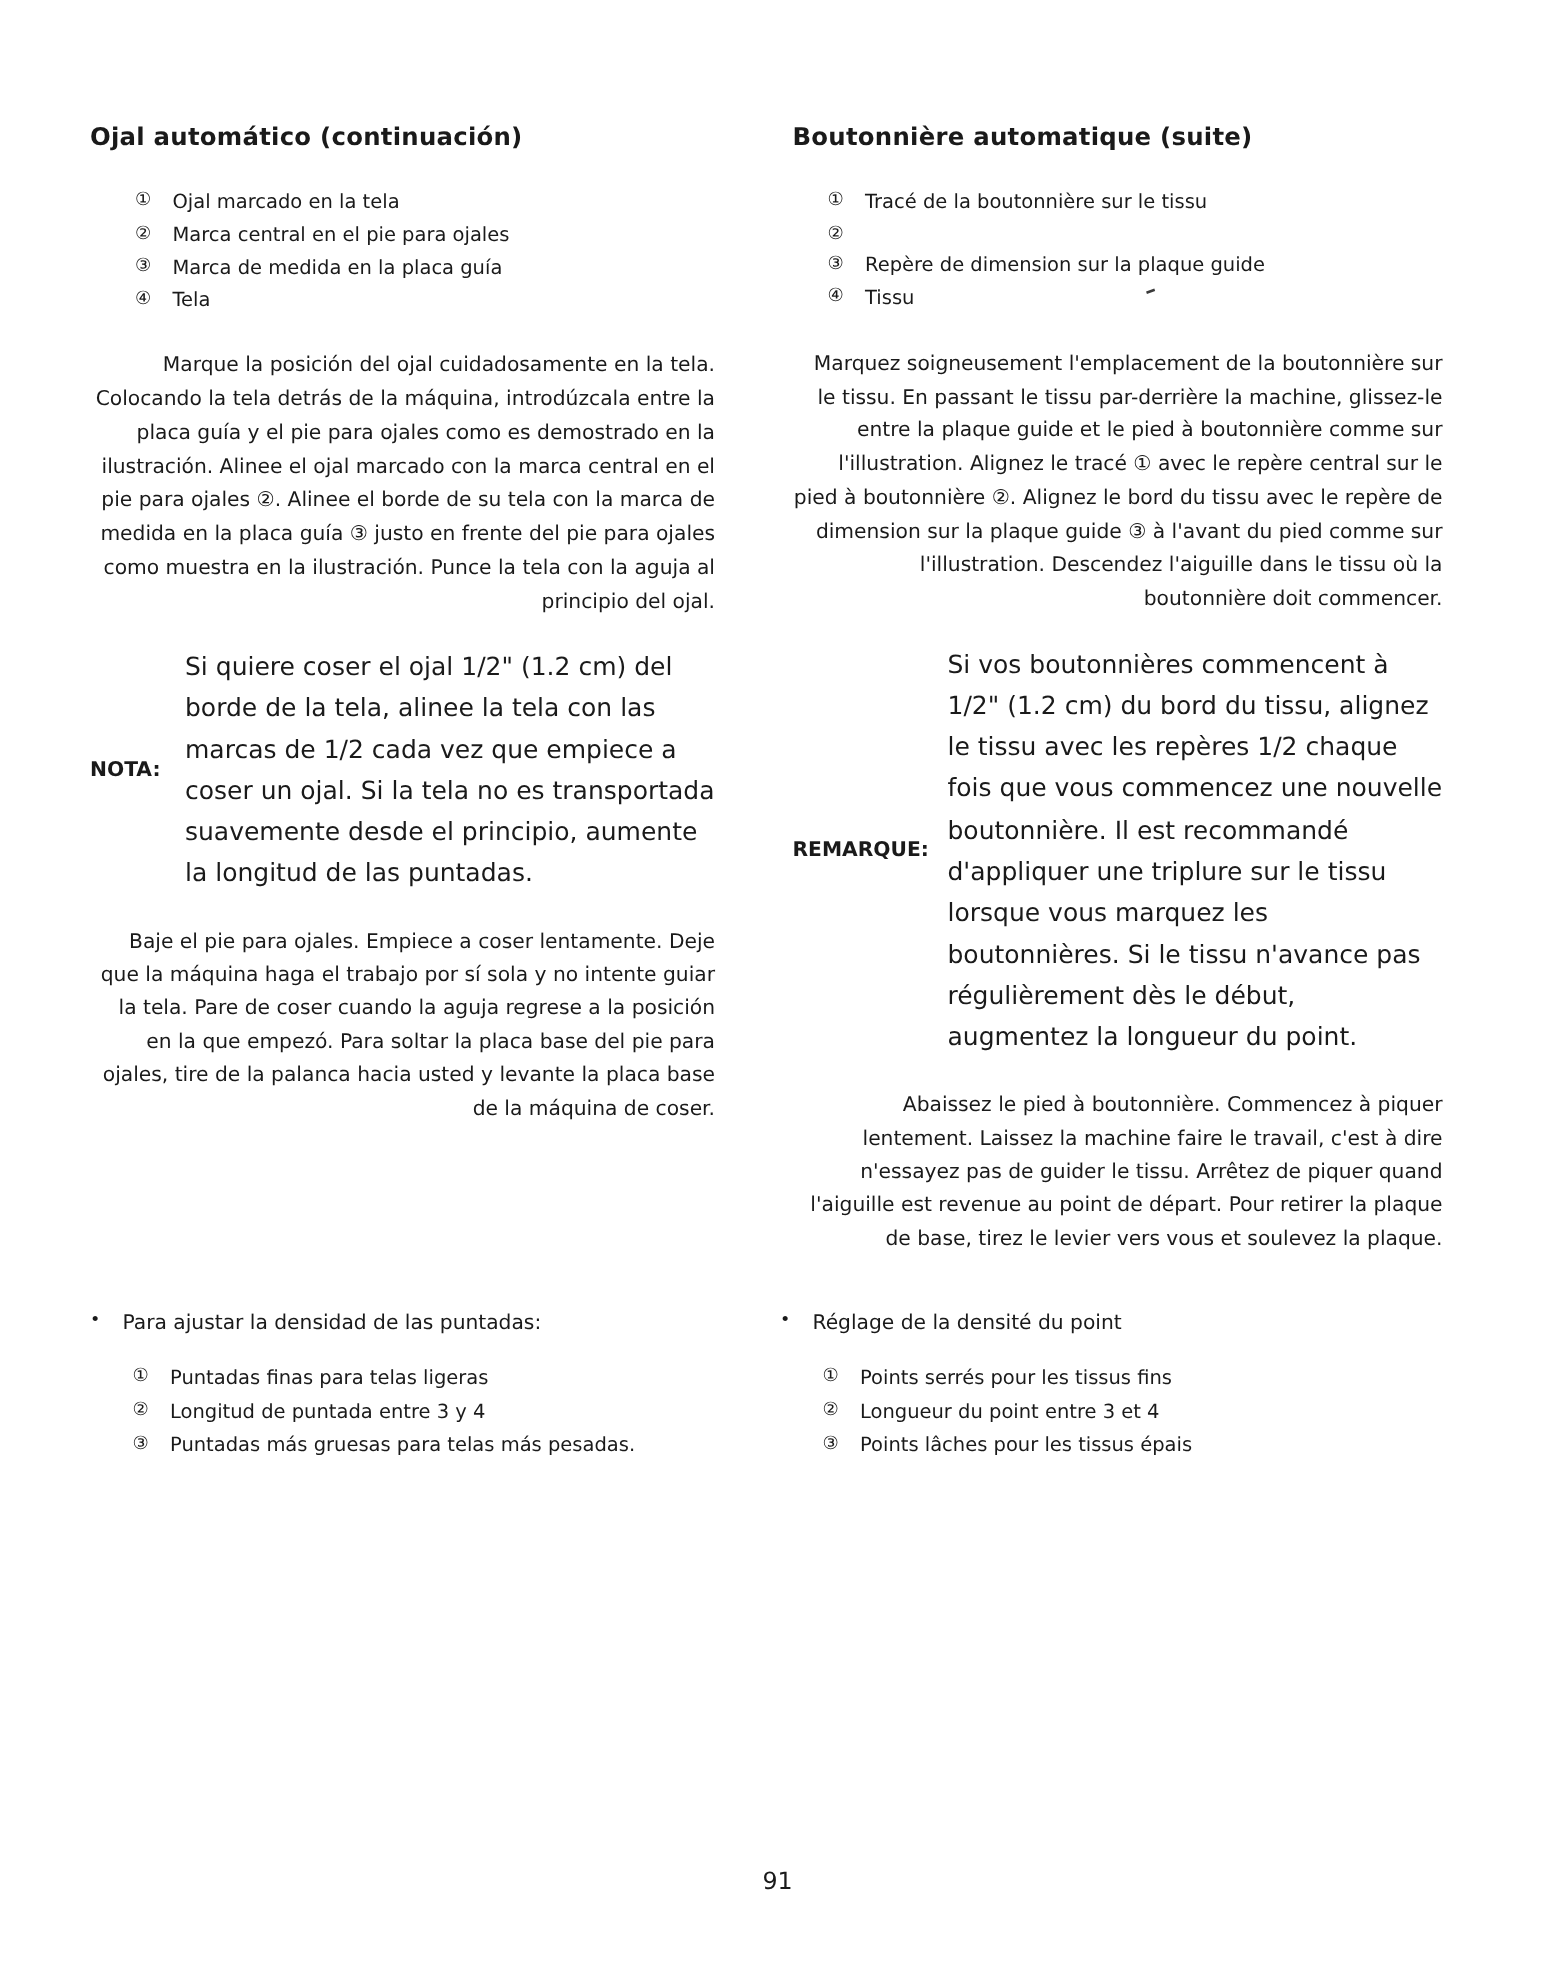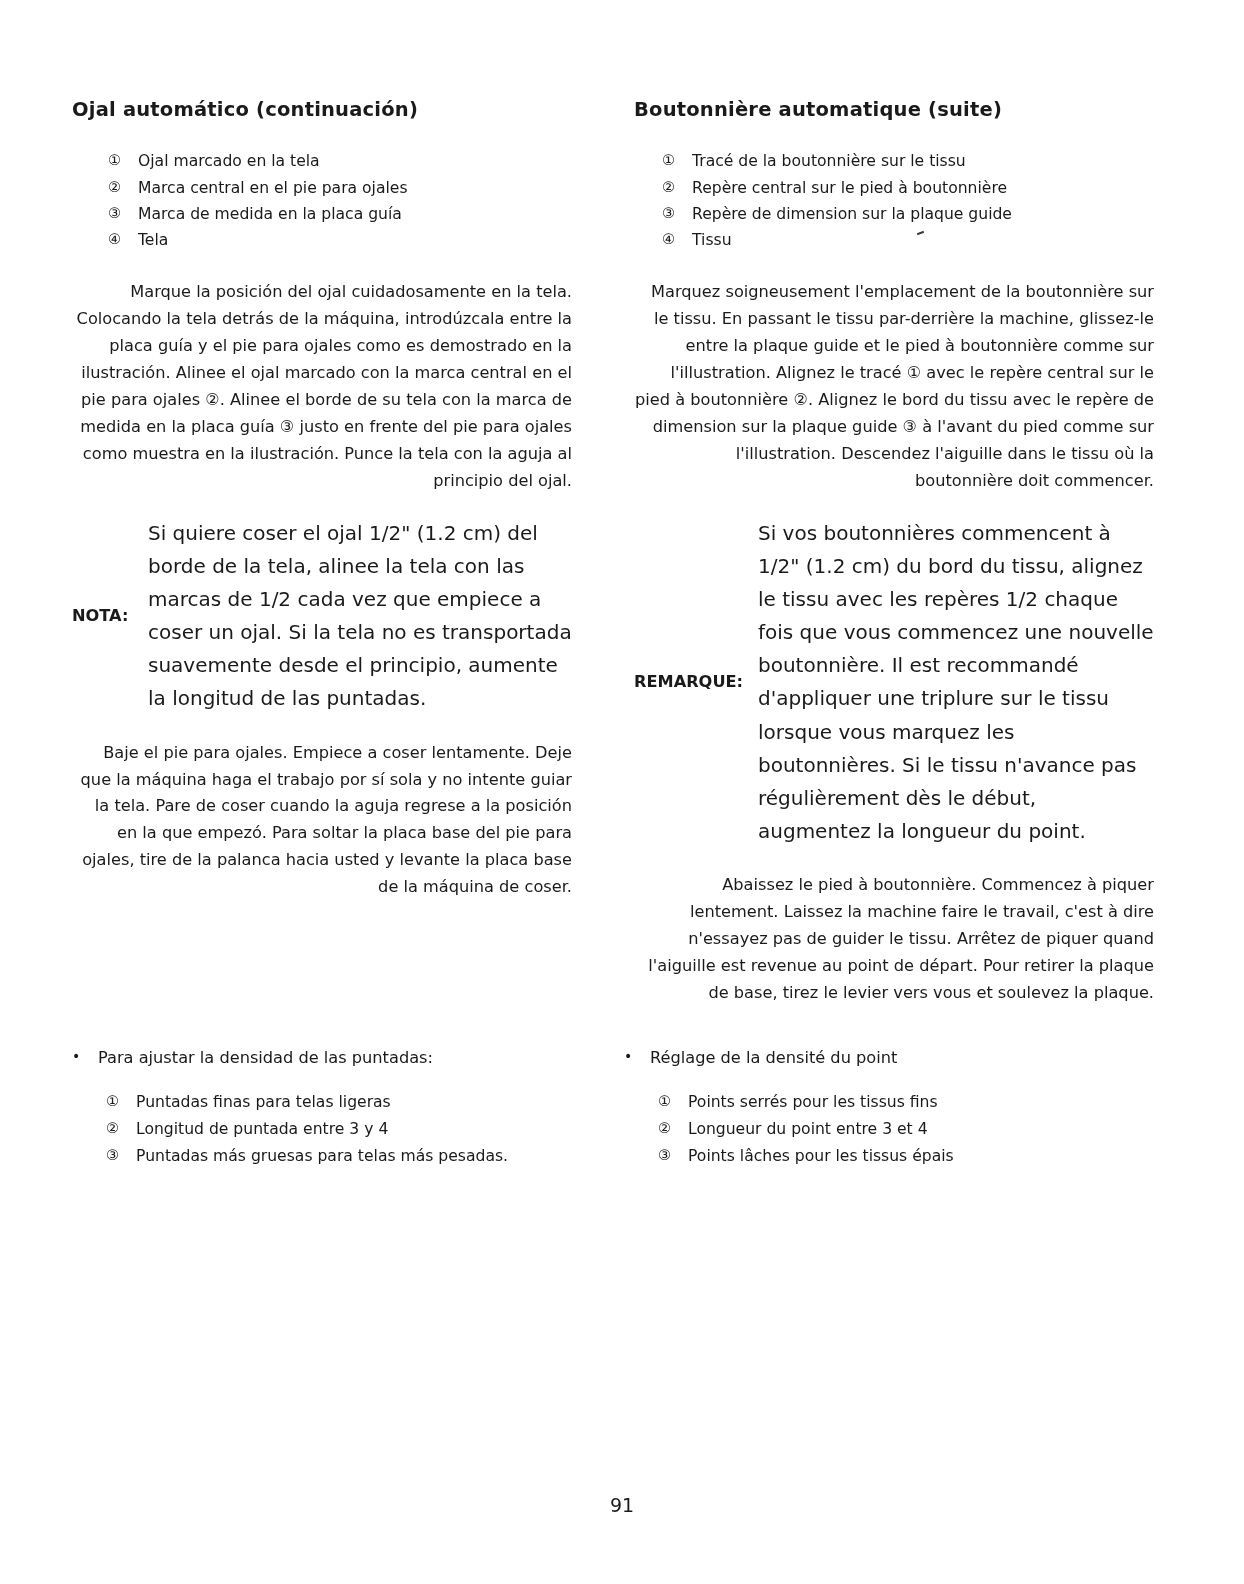--- a/index.html
+++ b/index.html
@@ -188,21 +188,20 @@
   <div class="col-right">
     <h1 class="section-title">Boutonnière automatique (suite)</h1>
 
     <ul class="legend legend-right">
       <li>
         <span class="num">①</span>
         <span class="txt">Tracé de la boutonnière sur le tissu</span>
       </li>
       <li>
         <span class="num">②</span>
-        <span class="txt">Repère central sur le pied à boutonnière</span>
       </li>
       <li>
         <span class="num">③</span>
         <span class="txt">Repère de dimension sur la plaque guide</span>
       </li>
       <li>
         <span class="num">④</span>
         <span class="txt">Tissu</span>
       </li>
     </ul>

